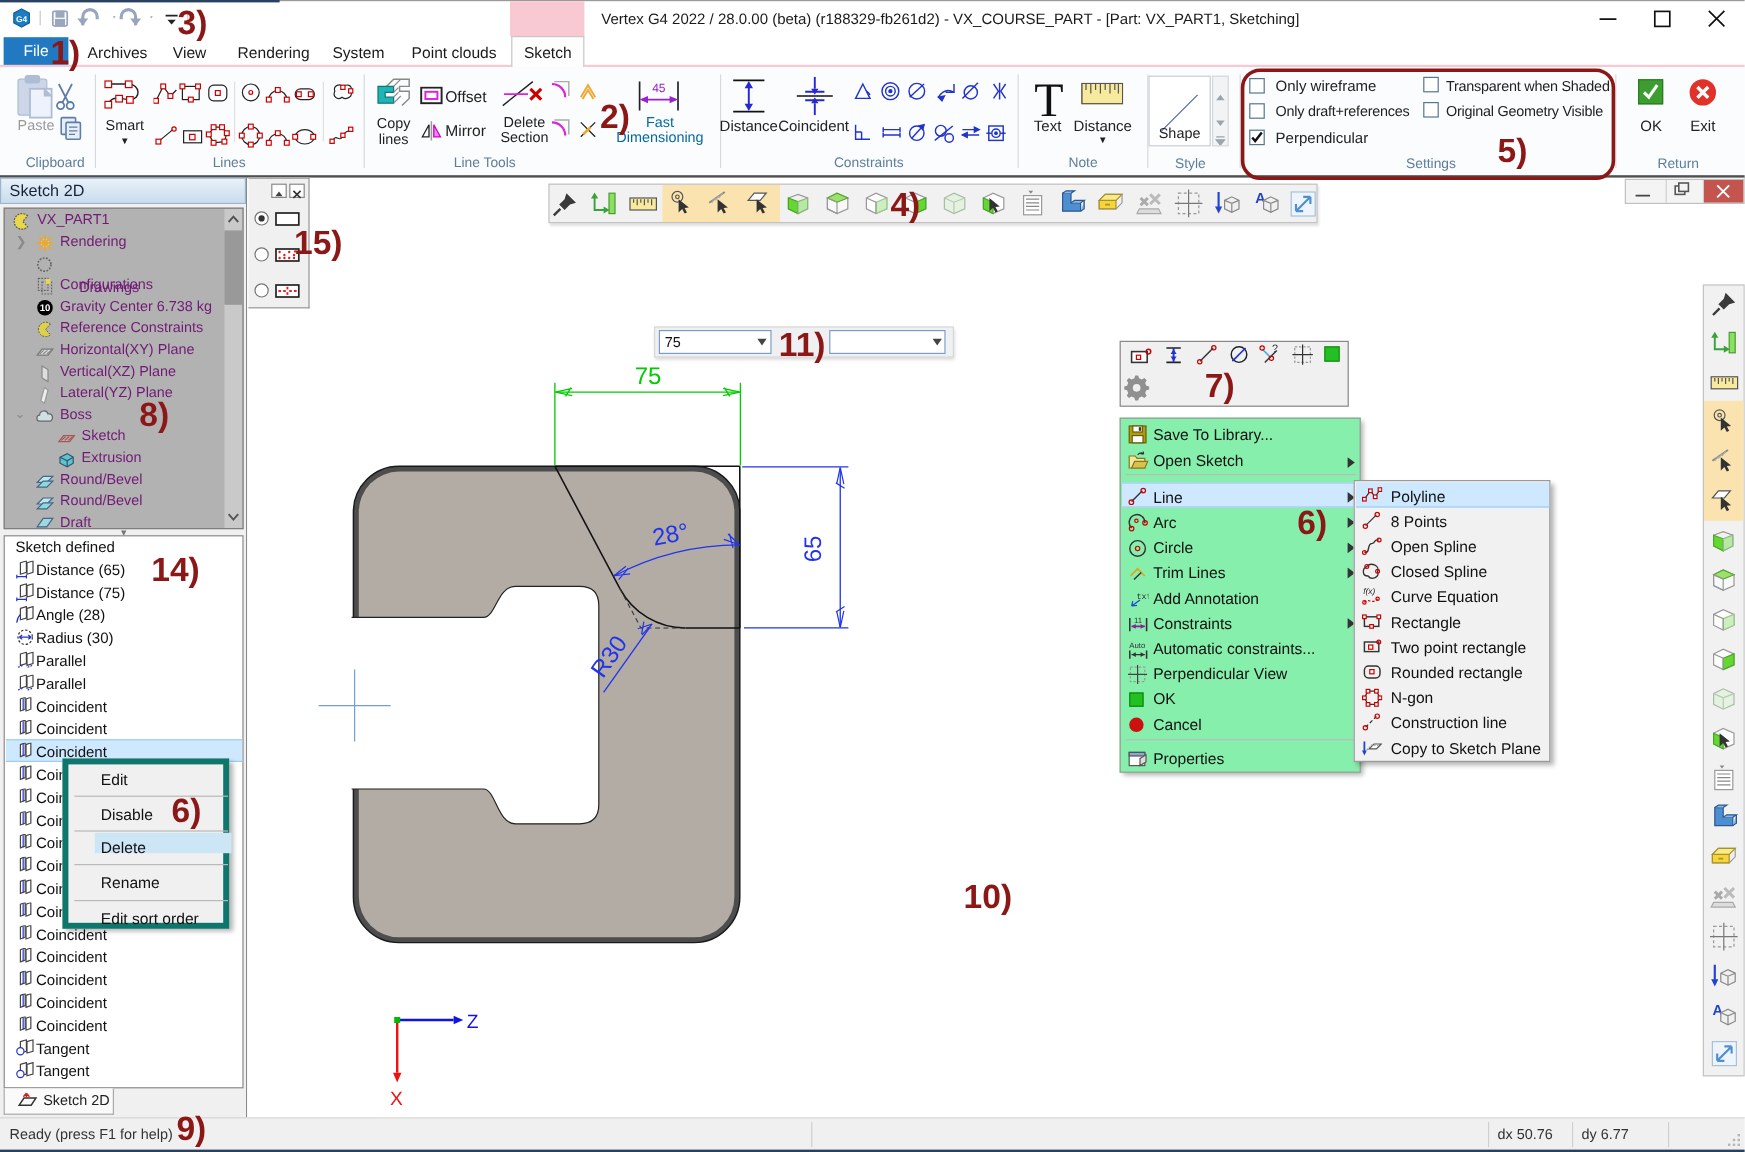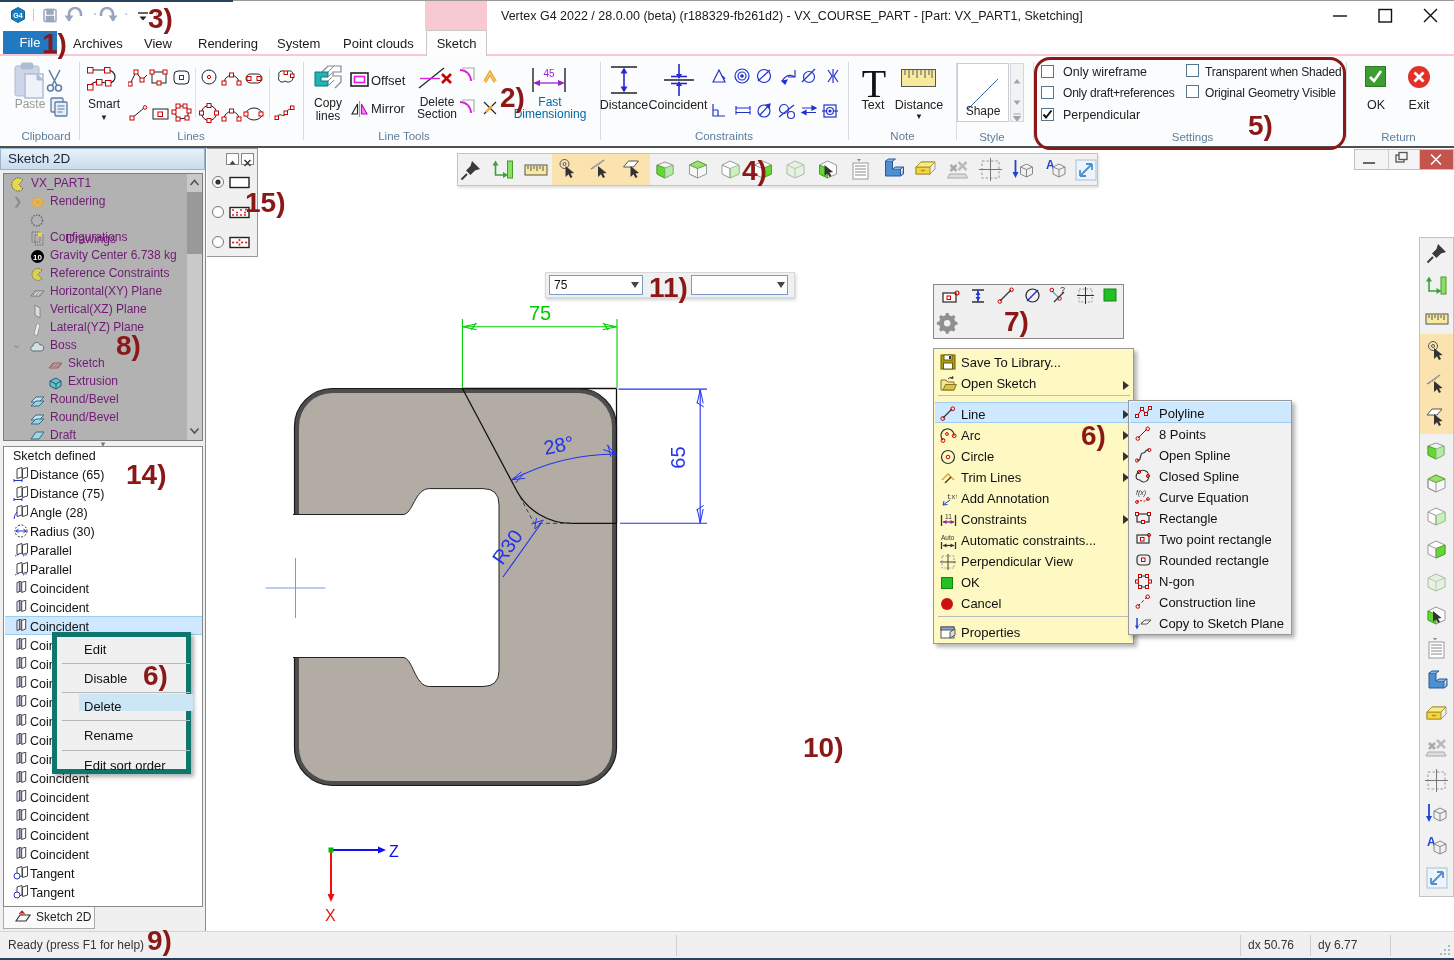--- a/index.html
+++ b/index.html
@@ -1000,21 +1000,21 @@
           <line x1="-1" y1="7.5" x2="16" y2="7.5" stroke="#333"></line>
   </g>
   <rect x="170" y="4" width="12" height="12" fill="#22c022" stroke="#118811"></rect>
   <g transform="translate(4,28)" fill="#909090">
    <path d="M8 0 l2.5 0 l0.7 2.3 l2.3 1 l2.2 -1.2 l1.8 1.8 l-1.2 2.2 l1 2.3 l2.3 0.7 l0 2.5 l-2.3 0.7 l-1 2.3 l1.2 2.2 l-1.8 1.8 l-2.2 -1.2 l-2.3 1 l-0.7 2.3 l-2.5 0 l-0.7 -2.3 l-2.3 -1 l-2.2 1.2 l-1.8 -1.8 l1.2 -2.2 l-1 -2.3 l-2.3 -0.7 l0 -2.5 l2.3 -0.7 l1 -2.3 l-1.2 -2.2 l1.8 -1.8 l2.2 1.2 l2.3 -1 Z"></path>
    <circle cx="9.2" cy="10.2" r="3.2" fill="#f0f0f0"></circle>
   </g>
  </svg>
 </div>
 
-<div class="abs" style="left:933px;top:348px;width:201px;height:296px;background:#fef9c3;border:1px solid #999;box-shadow:3px 3px 4px rgba(0,0,0,0.3);z-index:20;font-size:13px;color:#111;">
+<div class="abs" style="left:933px;top:348px;width:201px;height:296px;background:#86efac;border:1px solid #999;box-shadow:3px 3px 4px rgba(0,0,0,0.3);z-index:20;font-size:13px;color:#111;">
  <div class="abs" style="left:1px;top:53px;width:198px;height:21px;background:#cde8ff;border-top:1px solid #9ecdf0;border-bottom:1px solid #9ecdf0;"></div>
  <svg class="abs" style="left:6px;top:5px;" width="16" height="16" viewBox="0 0 16 16">
         <rect x="1" y="1" width="14" height="14" fill="#b09c10" stroke="#6a5e0a"></rect>
         <rect x="4" y="1" width="8" height="5" fill="#fff" stroke="#6a5e0a"></rect>
         <rect x="9" y="2" width="2" height="3" fill="#333"></rect>
         <rect x="3.5" y="9" width="9" height="6" fill="#fff" stroke="#6a5e0a"></rect>
       </svg>
  <span class="abs" style="left:27px;top:6px;">Save To Library...</span>
  <svg class="abs" style="left:6px;top:27px;" width="17" height="16" viewBox="0 0 17 16">
         <path d="M1 14 L1 4 L6 4 L7.5 6 L14 6 L14 14 Z" fill="#f5e79a" stroke="#8a7520"></path>

